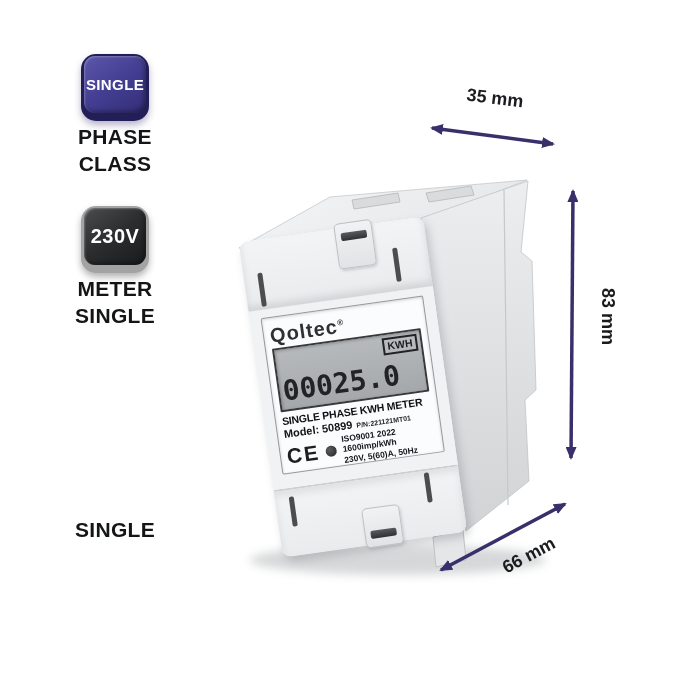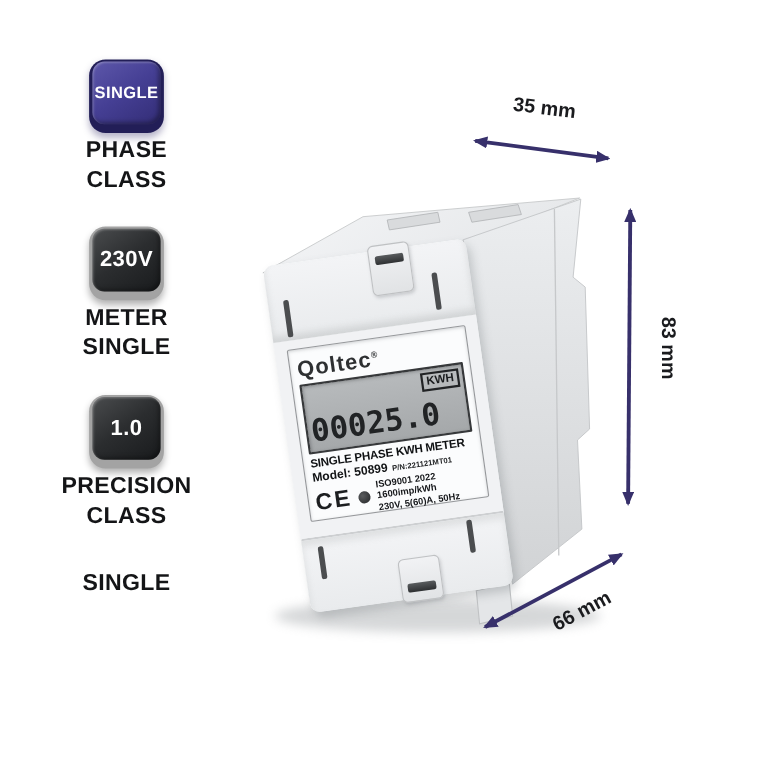--- a/index.html
+++ b/index.html
@@ -101,31 +101,20 @@
       <div class="cap-face">
         <span class="cap-text">230V</span>
       </div>
     </div>
     <div class="feature-label">
       <div>METER</div>
       <div>SINGLE</div>
     </div>
   </div>
 
-  <div class="feature f2">
-    <div class="keycap dark">
-      <div class="cap-face">
-        <span class="cap-text">1.0</span>
-      </div>
-    </div>
-    <div class="feature-label">
-      <div>PRECISION</div>
-      <div>CLASS</div>
-    </div>
-  </div>
 
   <div class="feature f3">
     <div class="feature-label">
       <div>SINGLE</div>
     </div>
   </div>
 
   <svg class="meter-svg" width="700" height="700" viewBox="0 0 700 700">
     <defs>
       <linearGradient id="gSide" x1="0" y1="0" x2="0" y2="1">

